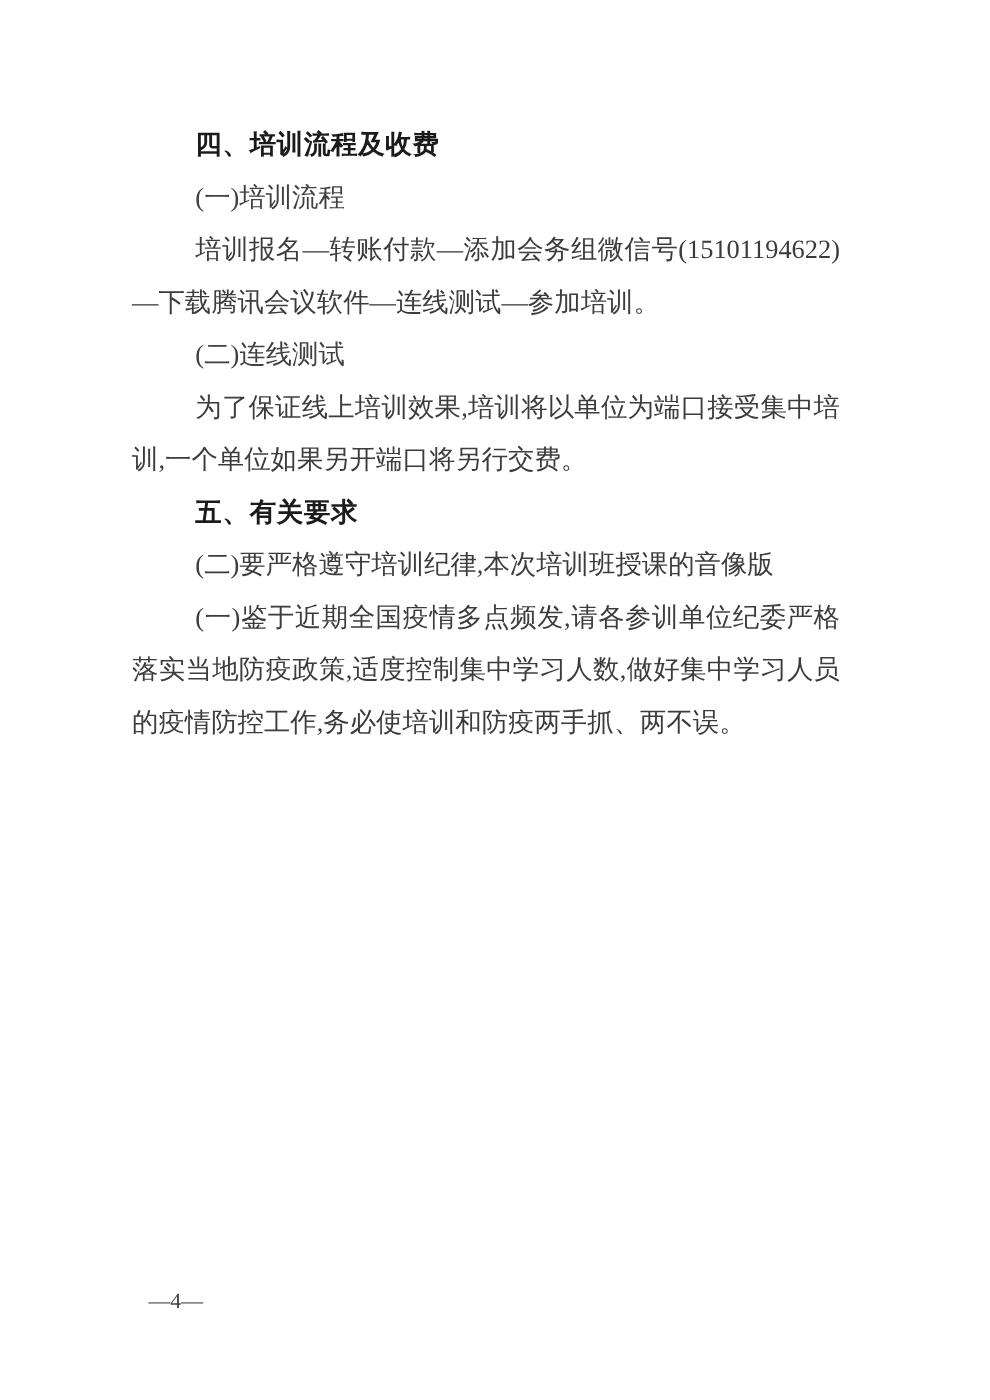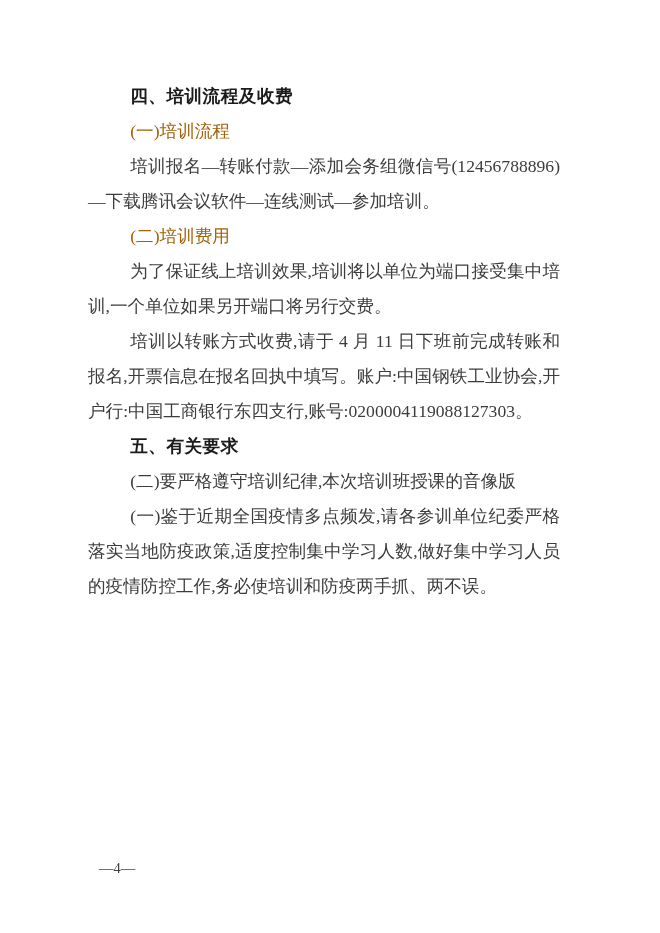--- a/index.html
+++ b/index.html
@@ -28,21 +28,21 @@
     line-height: 35px;
   }
   .section-heading {
     font-family: "Liberation Sans", sans-serif;
     font-weight: 700;
     color: #1b1b1b;
     text-indent: 2.4em;
     letter-spacing: 0.5px;
   }
   .sub-heading {
-    color: #a16207;
+    color: #404040;
     text-indent: 2.4em;
   }
   .para {
     text-align: justify;
     text-justify: inter-character;
     text-indent: 2.4em;
     line-break: strict;
     word-break: normal;
   }
   .page-number {
@@ -55,22 +55,21 @@
     font-family: "Liberation Serif", serif;
   }
 </style>
 </head>
 <body>
 
 <div class="page">
   <div class="content">
     <p class="section-heading">四、培训流程及收费</p>
     <p class="sub-heading">(一)培训流程</p>
-    <p class="para">培训报名—转账付款—添加会务组微信号(12456788896)—下载腾讯会议软件—连线测试—参加培训。</p>
-    <p class="sub-heading">(二)培训费用</p>
+    <p class="para">培训报名—转账付款—添加会务组微信号(15101194622)—下载腾讯会议软件—连线测试—参加培训。</p>
+    <p class="sub-heading">(二)连线测试</p>
     <p class="para">为了保证线上培训效果,培训将以单位为端口接受集中培训,一个单位如果另开端口将另行交费。</p>
-    <p class="para">培训以转账方式收费,请于 4 月 11 日下班前完成转账和报名,开票信息在报名回执中填写。账户:中国钢铁工业协会,开户行:中国工商银行东四支行,账号:0200004119088127303。</p>
     <p class="section-heading">五、有关要求</p>
     <p class="para">(二)要严格遵守培训纪律,本次培训班授课的音像版</p>
     <p class="para">(一)鉴于近期全国疫情多点频发,请各参训单位纪委严格落实当地防疫政策,适度控制集中学习人数,做好集中学习人员的疫情防控工作,务必使培训和防疫两手抓、两不误。</p>
   </div>
   <div class="page-number">—4—</div>
 </div>
 
 </body></html>

